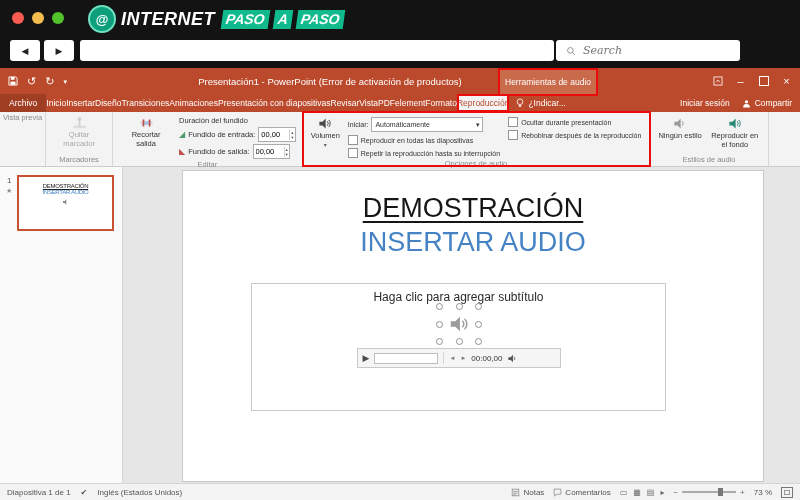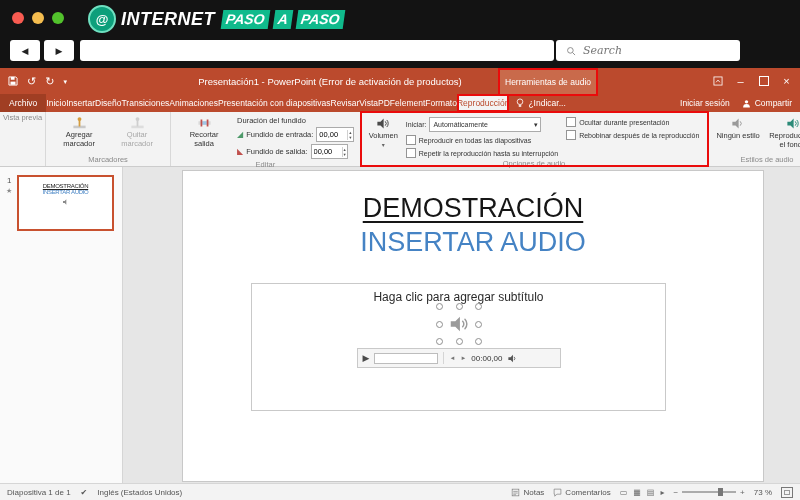--- a/index.html
+++ b/index.html
@@ -207,28 +207,20 @@
     </div>
 
     <div class="ribbon">
 
       <div class="rgroup">
         <div class="rgroup-label">Vista previa</div>
       </div>
 
       <div class="rgroup">
         <div class="rgroup-body">
-          <div class="bigbtn">
-            <svg width="15" height="14" viewBox="0 0 16 16">
-              <rect x="1" y="11" width="14" height="3" fill="#C9C9C9"></rect>
-              <rect x="7" y="4" width="2" height="8" fill="#D49C3E"></rect>
-              <circle cx="8" cy="3.5" r="2.2" fill="#D49C3E"></circle>
-            </svg>
-            <span>Agregar marcador</span>
-          </div>
           <div class="bigbtn disabled">
             <svg width="15" height="14" viewBox="0 0 16 16">
               <rect x="1" y="11" width="14" height="3" fill="#DDDDDD"></rect>
               <rect x="7" y="4" width="2" height="8" fill="#CFCFCF"></rect>
               <circle cx="8" cy="3.5" r="2.2" fill="#CFCFCF"></circle>
             </svg>
             <span>Quitar marcador</span>
           </div>
         </div>
         <div class="rgroup-label">Marcadores</div>

